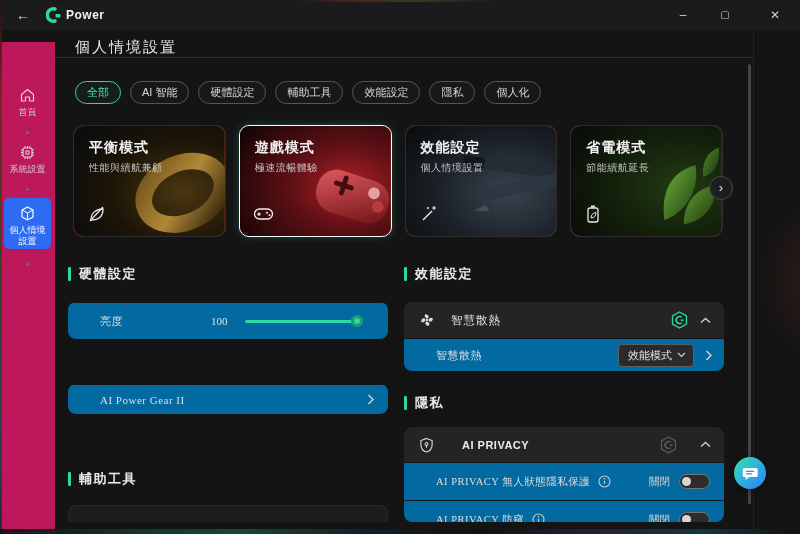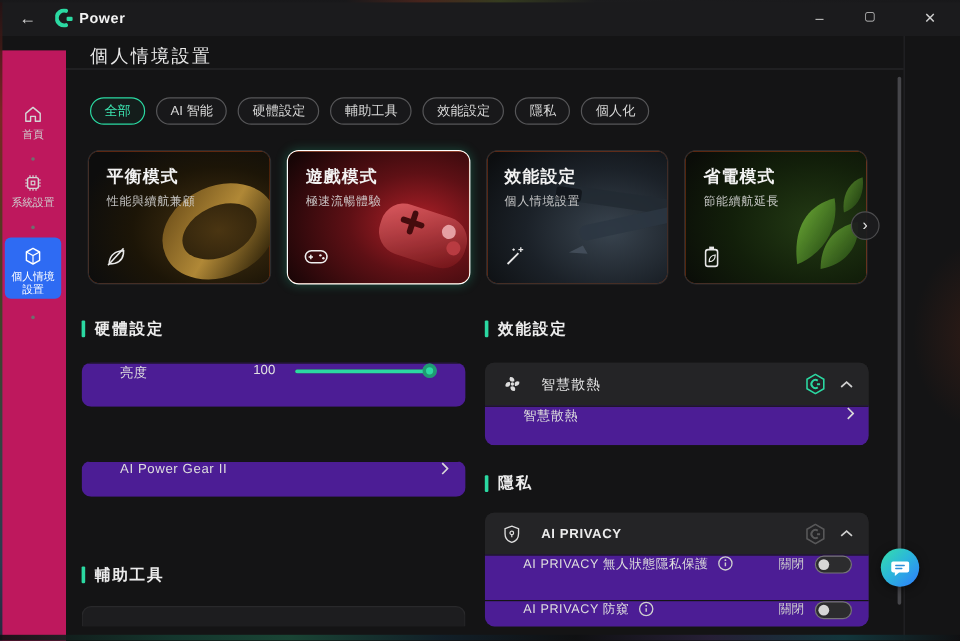--- a/index.html
+++ b/index.html
@@ -62,21 +62,21 @@
   .sec-title { font-size:13px; font-weight:600; color:#ececec; letter-spacing:1.5px; }
 
   
   .set-card { position:absolute; width:320px; border-radius:8px; overflow:hidden; background:#1b1b1c; }
   .set-head { display:flex; align-items:center; height:36px; padding:0 13px 0 15px; background:#242426; cursor:pointer; }
   .set-head .hic { width:16px; height:16px; color:#ddd; flex:none; }
   .set-head .htitle { margin-left:16px; font-size:11.5px; color:#e6e6e6; letter-spacing:1px; }
   .spacer { flex:1; }
   .hex-badge { width:17px; height:18px; margin-right:12px; flex:none; }
   .chev { width:11px; height:7px; color:#cfcfcf; flex:none; }
-  .set-row { display:flex; background:#4c1d95; border-top:1px solid #141415; padding:0 14px 0 32px; }
+  .set-row { display:flex; align-items:center; background:#0369a1; border-top:1px solid #141415; padding:0 14px 0 32px;font-family:Liberation Serif, serif; }
   .row-label { font-size:11px; color:#dedede; letter-spacing:.5px; }
   .chev-r { width:7px; height:11px; color:#d8d8d8; flex:none; cursor:pointer; }
 
   
   .bval { font-size:11px; color:#e0e0e0; margin-left:88px; }
   .slider { position:relative; width:117px; height:12px; margin-left:17px; cursor:pointer; }
   .slider .track { position:absolute; left:0; top:5px; width:100%; height:3px; background:#3a3a3c; border-radius:2px; }
   .slider .fill { position:absolute; left:0; top:5px; height:3px; background:#2bd9a2; border-radius:2px; }
   .slider .thumb { position:absolute; right:-1px; top:0; width:12px; height:12px; border-radius:50%; background:#2bd9a2; box-shadow:inset 0 0 0 3px rgba(10,40,30,.35); }
 
@@ -352,35 +352,43 @@
         </span>
         <span class="chev">
           <svg width="11" height="7" viewBox="0 0 11 7">
               <polyline points="1,5.5 5.5,1.5 10,5.5" fill="none" stroke="#cfcfcf" stroke-width="1.4"></polyline>
             </svg>
         </span>
       </div>
       <div class="set-row" style="height:33px; padding-right:12px;">
         <span class="row-label">智慧散熱</span>
         <span class="spacer"></span>
+        <div class="dropdown">
+          <span class="dval">效能模式</span>
+          <span class="caret">
+            <svg width="9" height="6" viewBox="0 0 9 6">
+                <polyline points="1,1 4.5,4.5 8,1" fill="none" stroke="#cfcfcf" stroke-width="1.2"></polyline>
+              </svg>
+          </span>
+        </div>
         <span class="chev-r">
           <svg width="7" height="11" viewBox="0 0 7 11">
               <polyline points="1.5,1 6,5.5 1.5,10" fill="none" stroke="#d8d8d8" stroke-width="1.4"></polyline>
             </svg>
         </span>
       </div>
     </div>
 
     <div class="sec-h" style="left:349px; top:364px;">
       <span class="sec-bar"></span>
       <span class="sec-title">隱私</span>
     </div>
 
     <div class="set-card" style="left:349px; top:397px; height:95px;">
-      <div class="set-head" style="height:35px;">
+      <div class="set-head" style="height:35px;gap:11px;">
         <span class="hic">
           <svg width="15" height="16" viewBox="0 0 16 17">
               <path d="M8 1.5 L14 3.8 V8.2 C14 12.2 11.4 14.9 8 16 C4.6 14.9 2 12.2 2 8.2 V3.8 Z" fill="none" stroke="#ddd" stroke-width="1.2"></path>
               <circle cx="8" cy="7.5" r="1.6" fill="none" stroke="#ddd" stroke-width="1.1"></circle>
               <path d="M8 9 v2.4" stroke="#ddd" stroke-width="1.1"></path>
             </svg>
         </span>
         <span class="pv-title">AI PRIVACY</span>
         <span class="spacer"></span>
         <span class="hex-badge" style="opacity:.45;">

